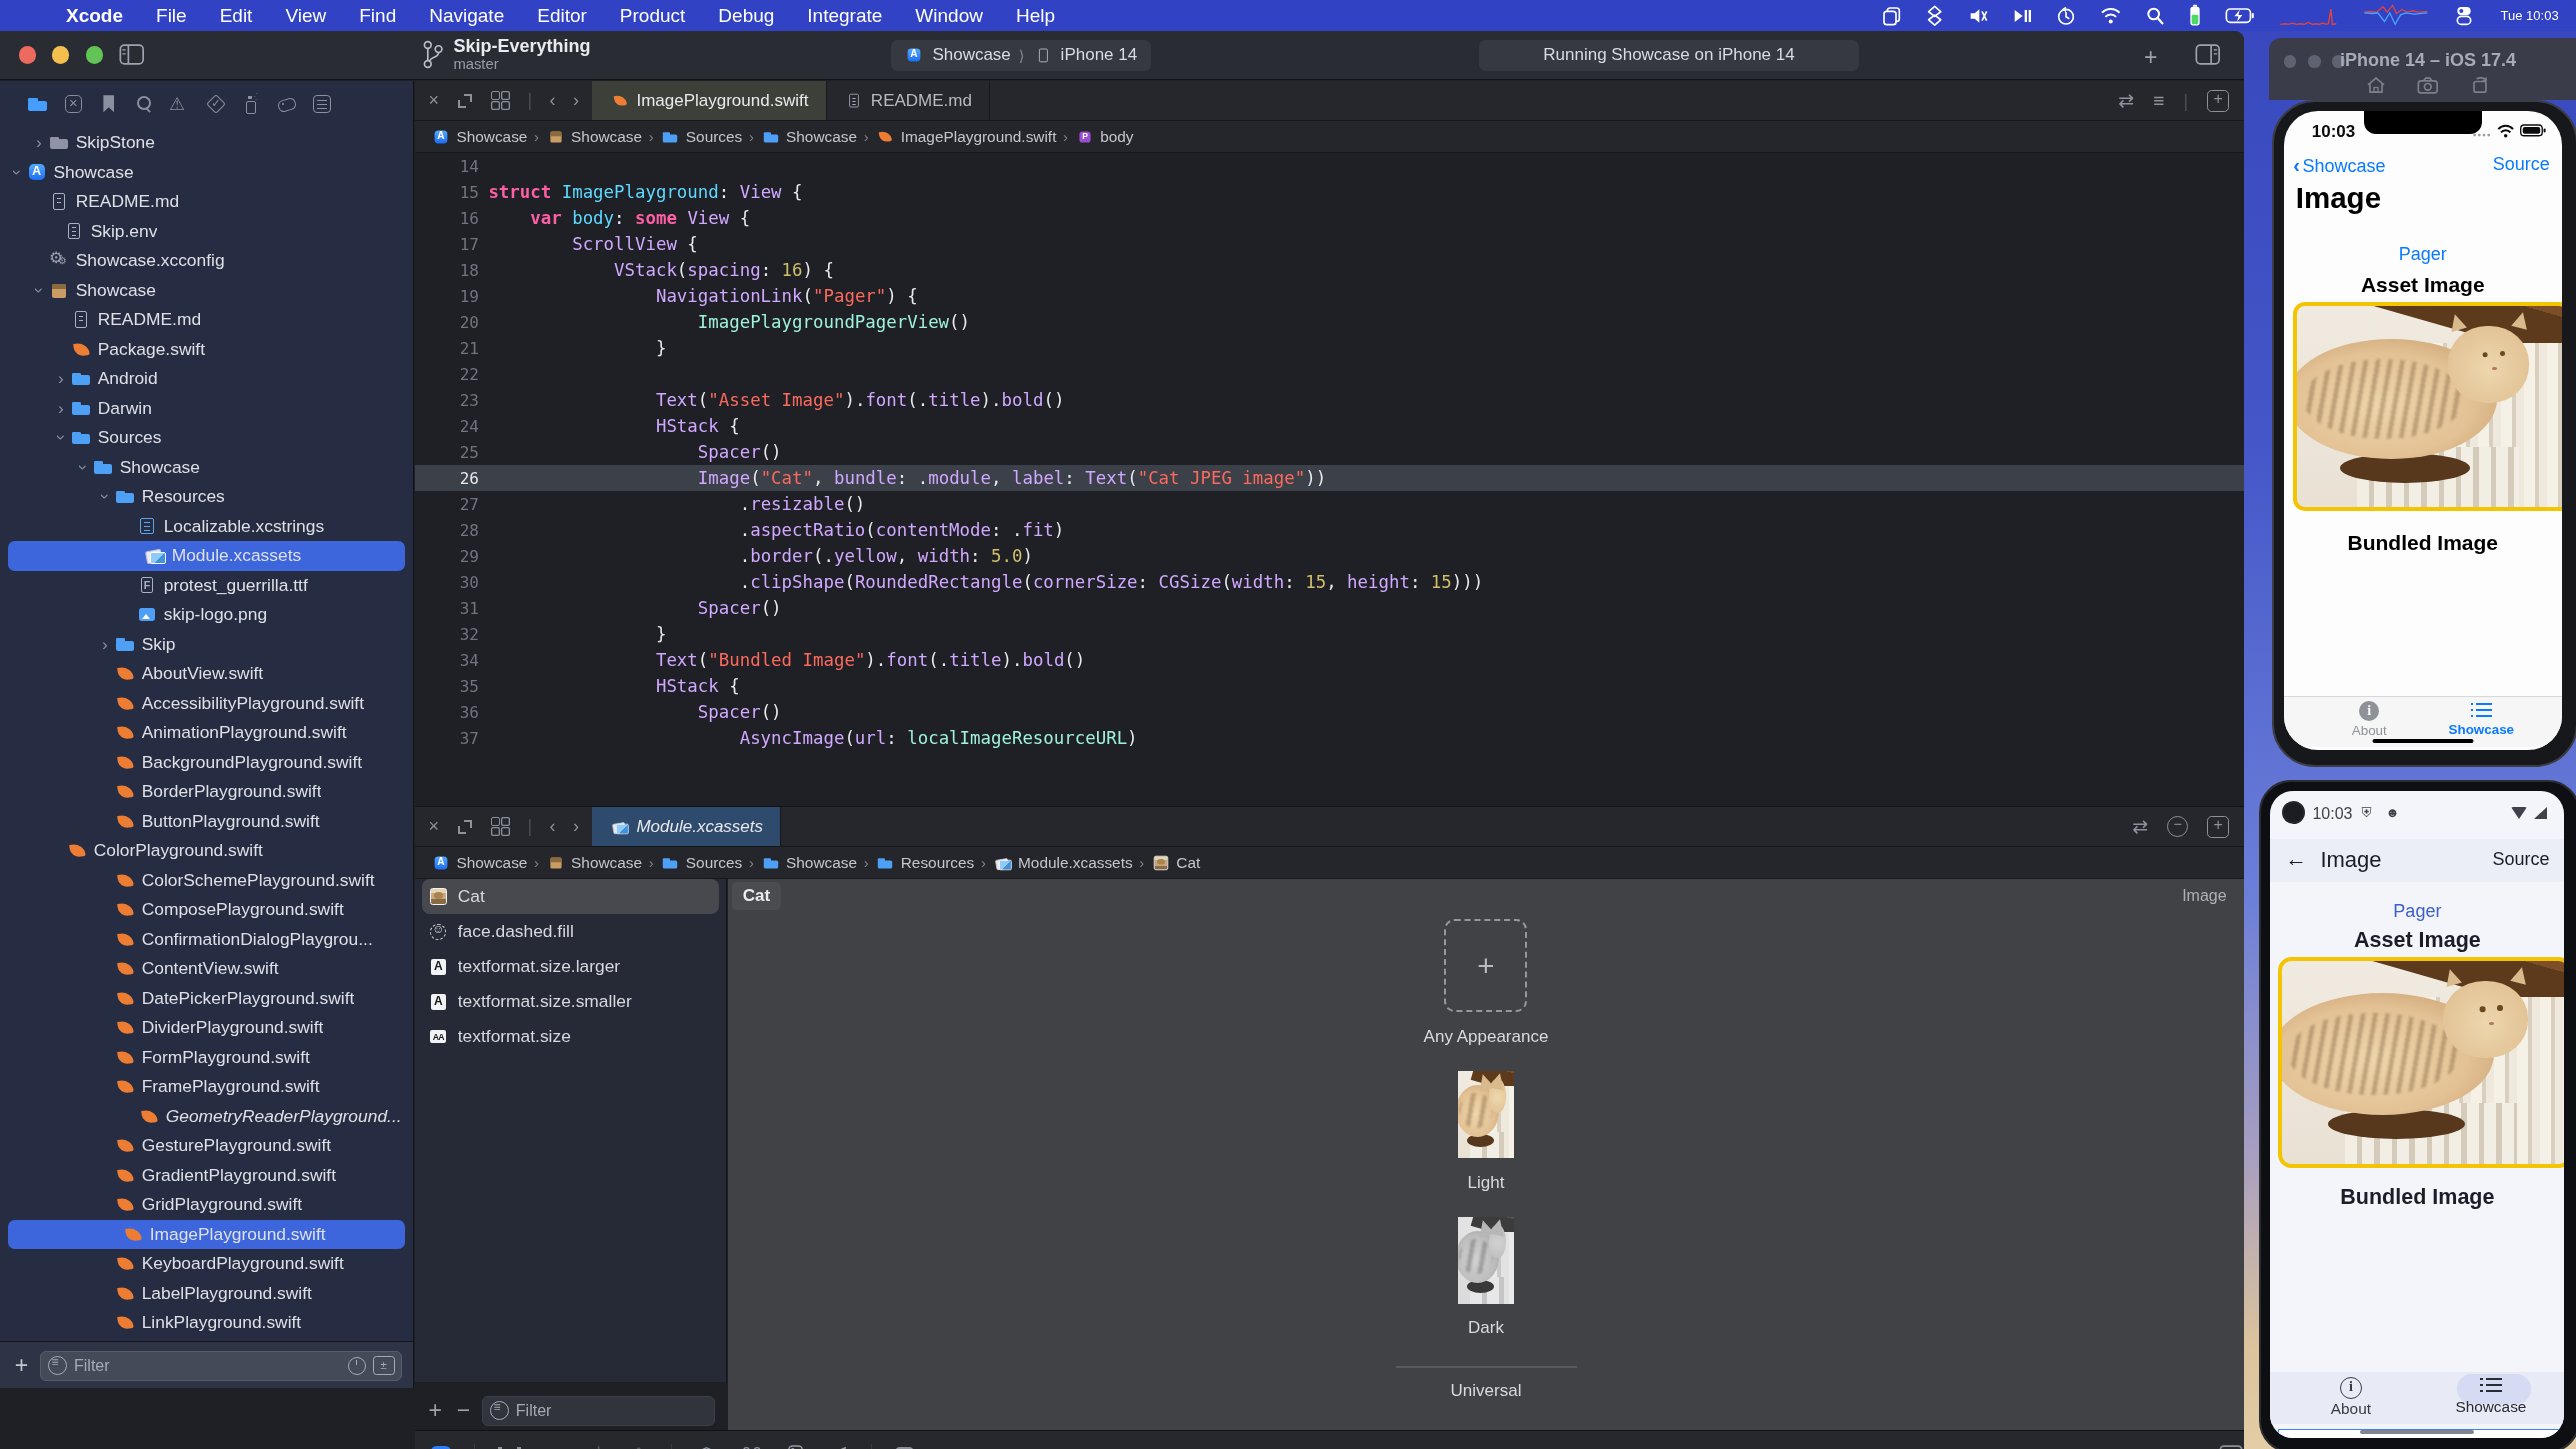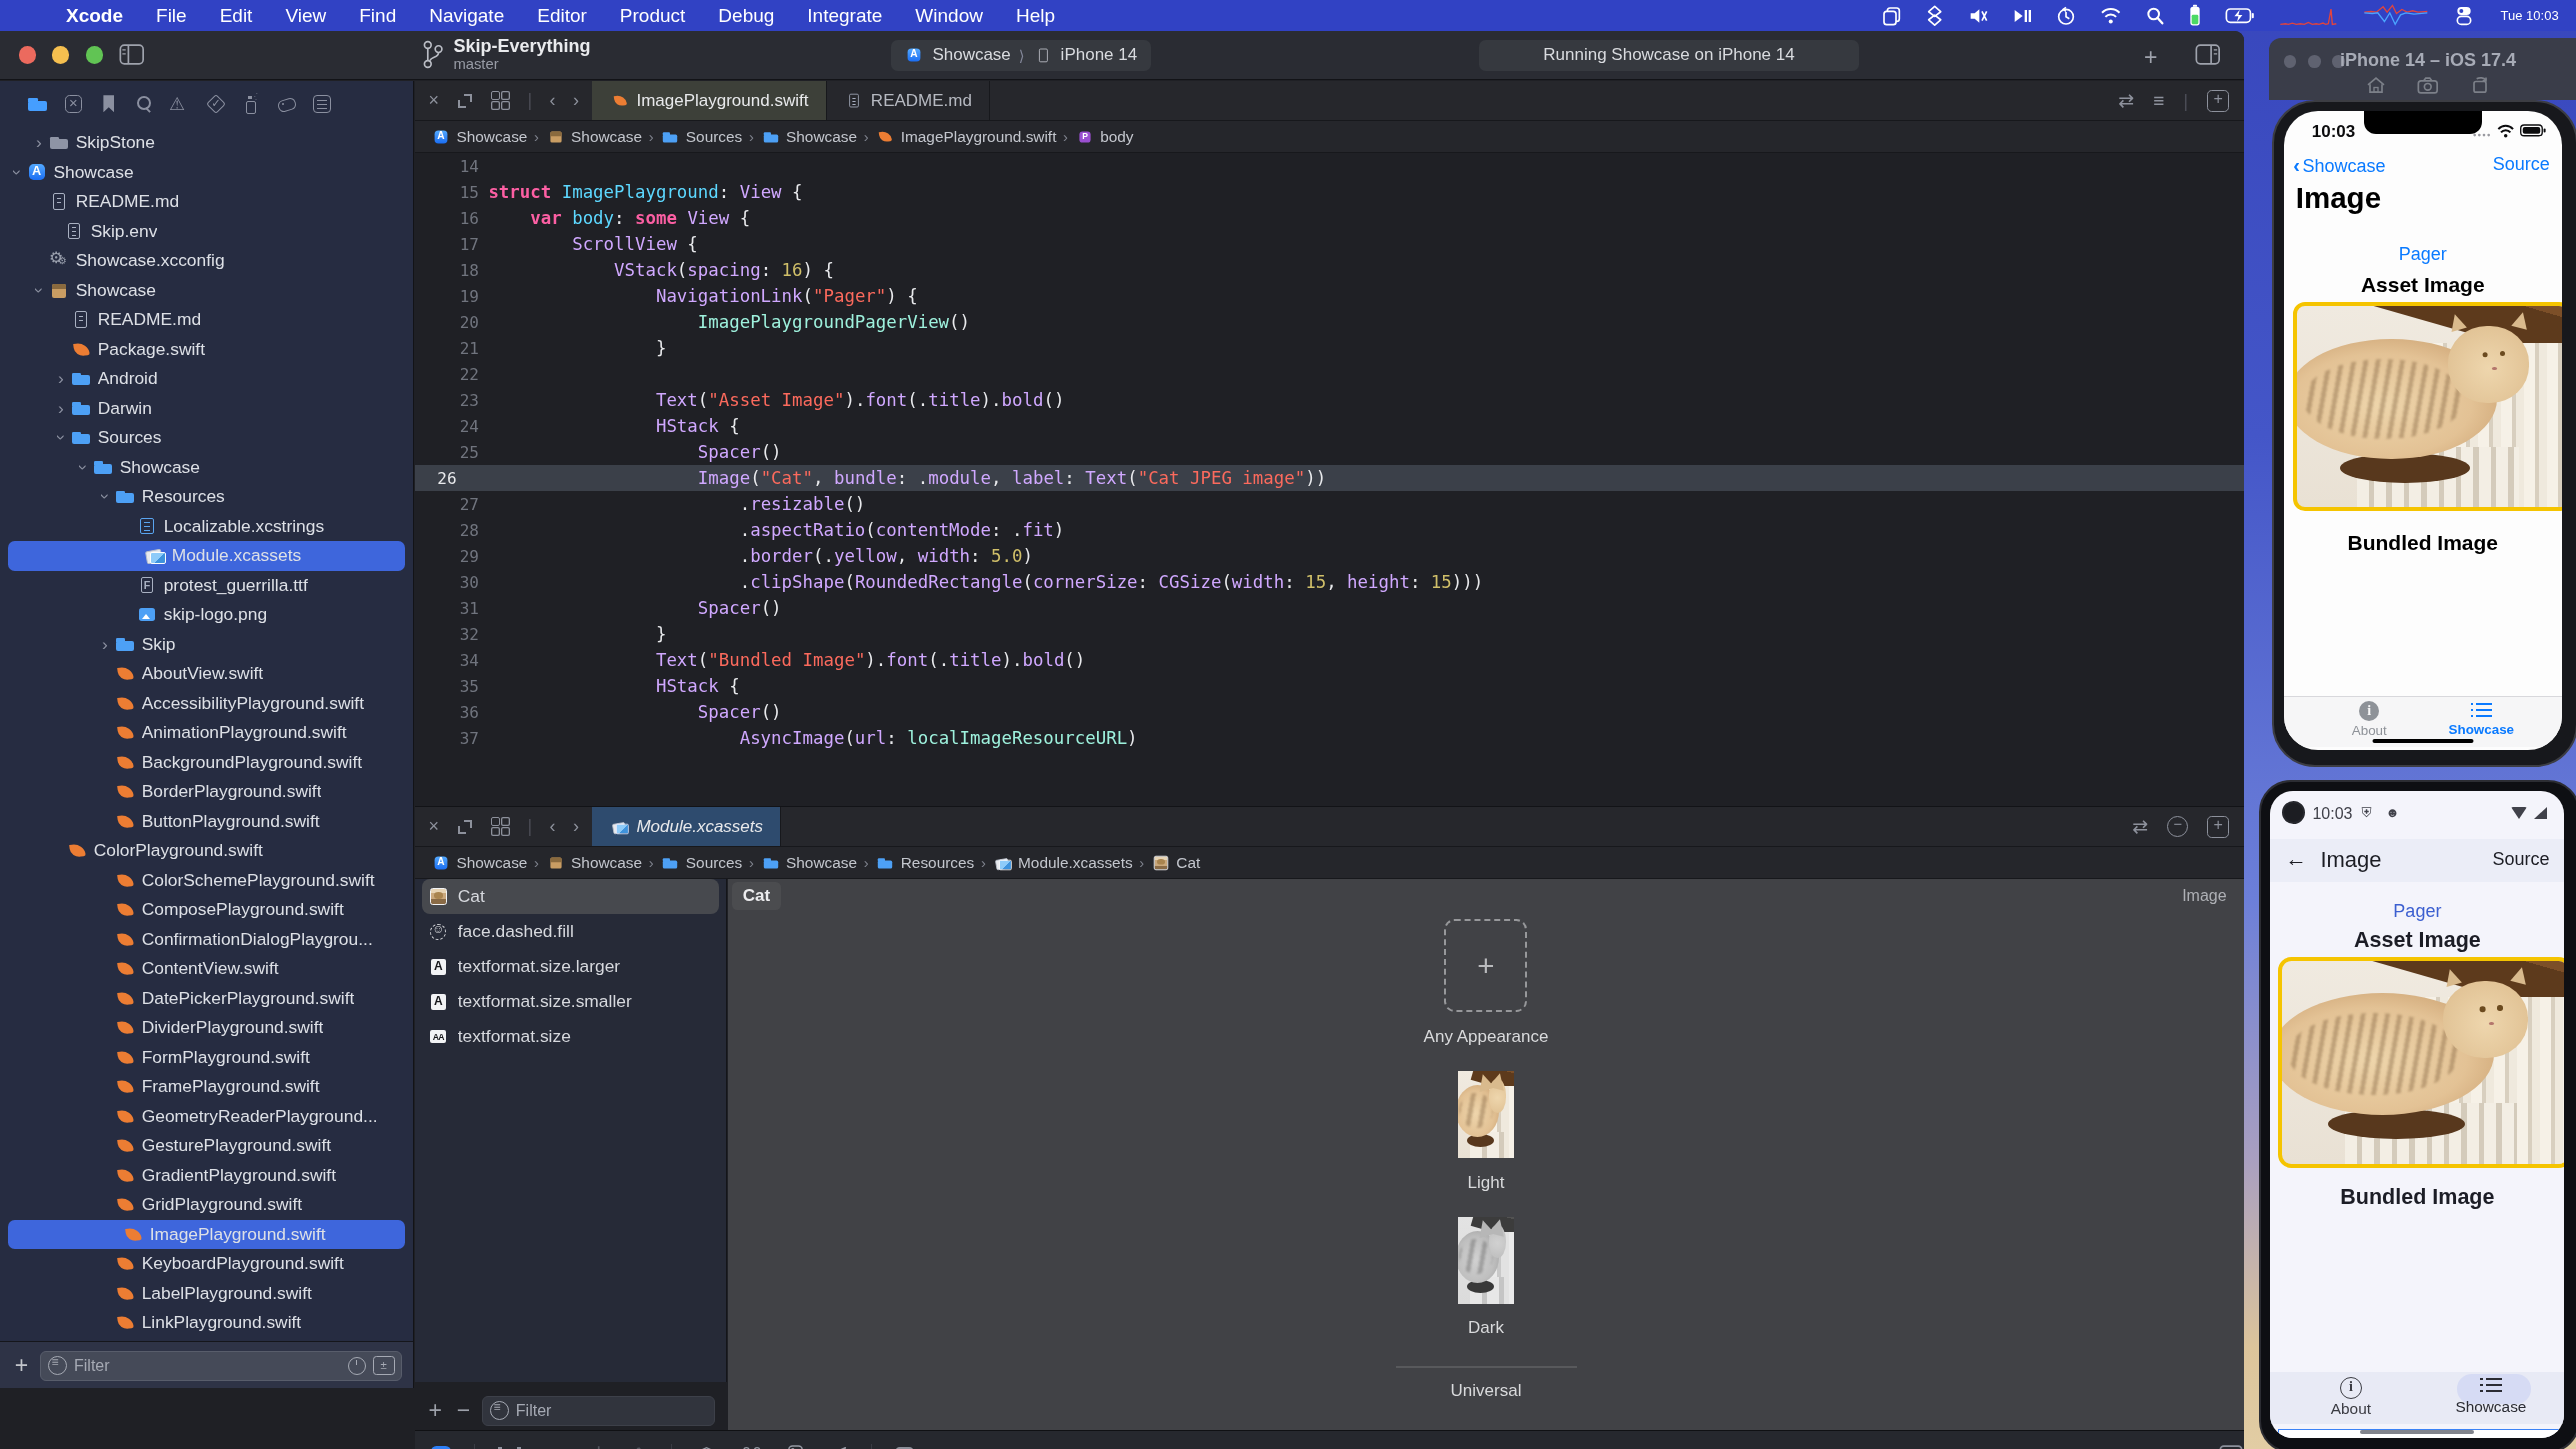--- a/index.html
+++ b/index.html
@@ -59,21 +59,21 @@
   .tab.activeblue{background:#2e4b6e;color:#e8e9eb;font-style:italic;}
   .rticons{margin-left:auto;display:flex;gap:19px;align-items:center;padding-right:14.8px;color:#8d919c;font-size:19px;}
   .crumbbar{height:31px;background:#25262b;border-bottom:1.3px solid #17181c;display:flex;align-items:center;padding-left:16px;gap:6.7px;font-size:15.4px;color:#c3c6cd;}
   .crumb{display:flex;align-items:center;gap:5.4px;white-space:nowrap;}
   .crumbsep{color:#7e828d;font-size:14.8px;}
   
   #code{position:relative;width:100%;height:653px;overflow:hidden;background:#1f2025;font-family:"DejaVu Sans Mono","Liberation Mono",monospace;}
   .crow{display:flex;height:26px;align-items:center;white-space:pre;font-size:17.4px;}
   .crow.hl{background:#3b4049;}
   .crow .ln{width:64px;flex:none;text-align:right;color:#70747e;font-size:16px;padding-right:9.4px;}
-  .crow.hl .ln{color:#e8e9ec;text-align:center;}
+  .crow.hl .ln{color:#e8e9ec;}
   .seg-pl{color:#e8e9ec;}
   .seg-kw{color:#fc5fa3;font-weight:bold;}
   .seg-de{color:#5dd8ff;}
   .seg-ty{color:#d0a8ff;}
   .seg-mi{color:#9ef1dd;}
   .seg-st{color:#fc6a5d;}
   .seg-nu{color:#d0bf69;}
   
   #alist{left:0;top:72px;width:311px;height:503px;background:#262a37;border-right:1.3px solid #141519;position:absolute;}
   .arow{display:flex;align-items:center;height:35px;margin:0 6.7px;border-radius:8px;color:#d7d9de;font-size:17.4px;gap:9.4px;padding-left:6.7px;}
@@ -551,21 +551,21 @@
           <div class="trow" style="padding-left: 95px;">
             <span class="tw-chev"></span>
             <span class="ic ic-swift"></span>
             <span class="tw-lbl">FormPlayground.swift</span>
           </div>
           <div class="trow" style="padding-left: 95px;">
             <span class="tw-chev"></span>
             <span class="ic ic-swift"></span>
             <span class="tw-lbl">FramePlayground.swift</span>
           </div>
-          <div class="trow" style="padding-left: 95px;">
+          <div class="trow" style="padding-left: 119px; font-style: italic;">
             <span class="tw-chev"></span>
             <span class="ic ic-swift"></span>
             <span class="tw-lbl">GeometryReaderPlayground...</span>
           </div>
           <div class="trow" style="padding-left: 95px;">
             <span class="tw-chev"></span>
             <span class="ic ic-swift"></span>
             <span class="tw-lbl">GesturePlayground.swift</span>
           </div>
           <div class="trow" style="padding-left: 95px;">

